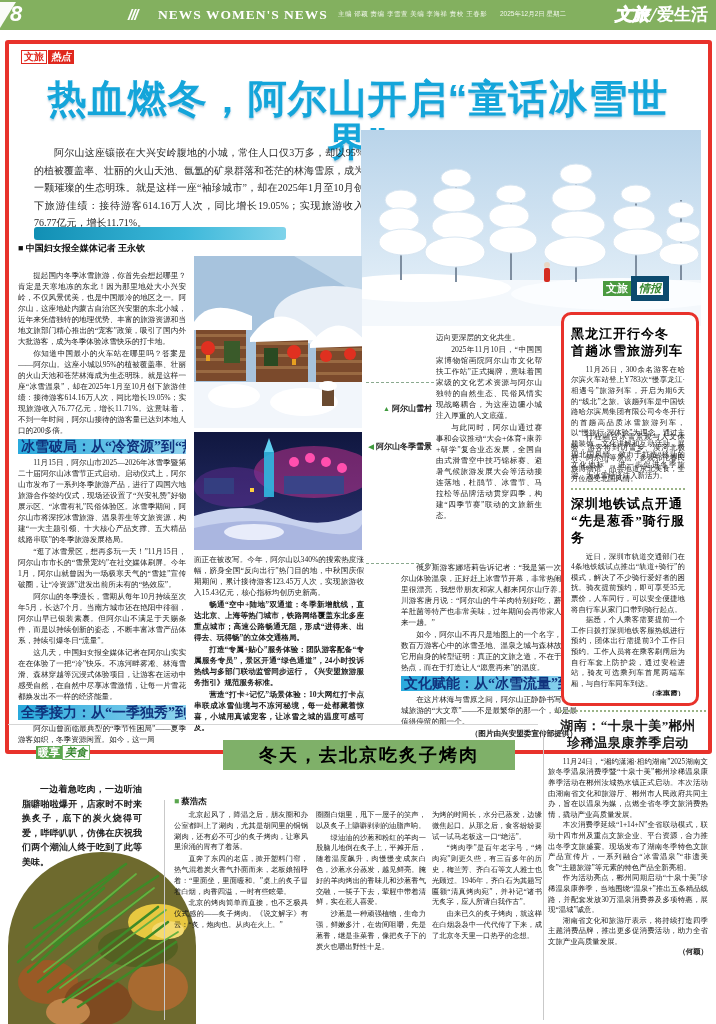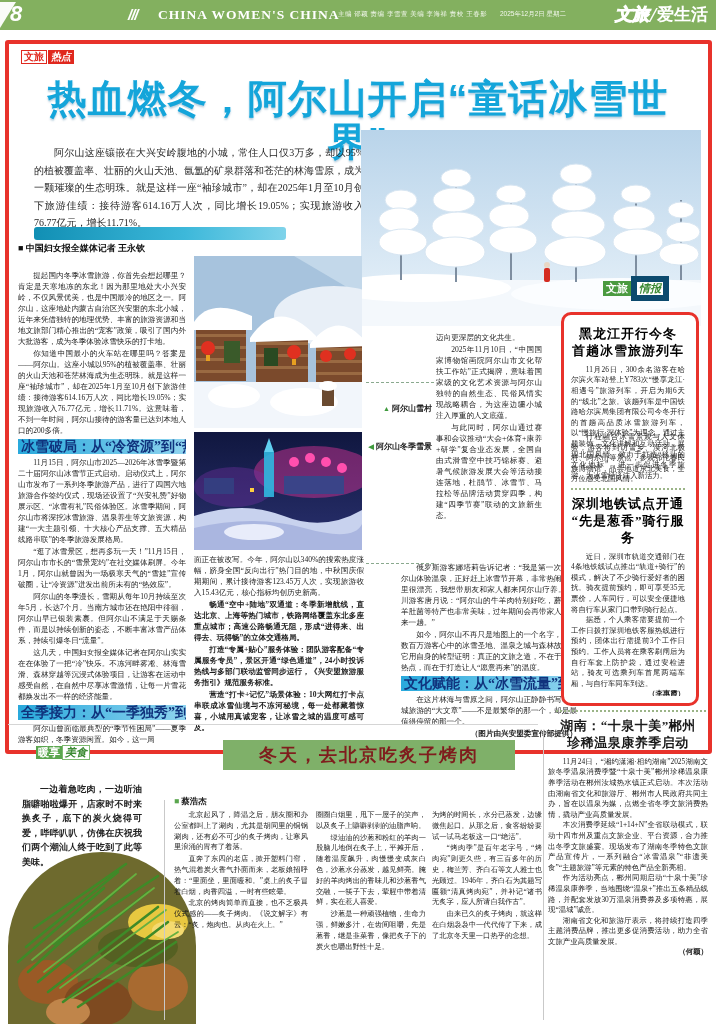--- a/index.html
+++ b/index.html
@@ -40,33 +40,33 @@
             border-top:1px dashed #8aa98e;border-bottom:1px dashed #8aa98e;font:bold 8px/1.5 "Liberation Serif",serif;color:#222;}
   .capstrip .cap{margin:14px 0 26px 0;text-align:right;}
   .capstrip .tri{color:#3f9a3d;font-size:7px;margin-right:2px;}
   .attribution{font-weight:bold;text-align:right;text-indent:0 !important;}
   
   .sidebox{position:absolute;left:561px;top:312px;width:132px;height:388px;border:3px solid #e8322b;border-radius:10px;background:#fff;}
   .infobadge{position:absolute;left:603px;top:276px;font:bold 11px/1 "Liberation Serif",serif;}
   .infobadge .g1{display:inline-block;background:#4a9a40;color:#fff;padding:1px 2px;border:1px solid #4a9a40;}
   .infobadge .g2{display:inline-block;background:#fff;color:#3c8a34;padding:1px 2px;border:6px solid #0c4a6e;font-style:italic;}
   .sbart{position:absolute;font:7.4px/10.6px "Liberation Serif",serif;text-align:justify;color:#1c1c1c;overflow:hidden;}
-  .sbart .ttl{font:bold 13px/1.3 "Liberation Serif",serif;text-align:center;color:#000;margin:0 0 5px 0;letter-spacing:1px;}
+  .sbart .ttl{font:bold 13px/1.3 "Liberation Serif",serif;color:#000;margin:0 0 5px 0;letter-spacing:1px;}
   .sbart p{margin:0;text-indent:2em;}
   .sbart .credit{font-weight:bold;}
   .dotsep{position:absolute;border-top:2px dotted #9bb487;}
   
   .foodbadge{position:absolute;left:36px;top:745px;font:bold 11px/1 "Liberation Serif",serif;}
   .foodbadge .g1{display:inline-block;background:#5aa64e;color:#fff;padding:1px 2px;}
   .foodbadge .g2{display:inline-block;color:#3c8a34;font-style:italic;border:1px solid #7cb96f;padding:1px 2px;background:#fff;}
   .foodquote{position:absolute;left:22px;top:782px;width:120px;font:bold 9px/14.5px "Liberation Serif",serif;color:#222;text-align:justify;}
   .foodquote p{margin:0;text-indent:2em;}
   .foodcircle{position:absolute;left:8px;top:852px;width:188px;height:172px;border-radius:50% 50% 0 0/55% 55% 0 0;overflow:hidden;}
   .bbqband{position:absolute;left:223px;top:740px;width:292px;height:30px;background:#7fb069;
-           text-align:center;font:bold 18px/30px "Liberation Serif",serif;color:#7f1d1d;letter-spacing:2px;}
+           text-align:center;font:bold 18px/30px "Liberation Serif",serif;color:#000000;letter-spacing:2px;}
   .bbqby{position:absolute;left:174px;top:797px;font:bold 8.5px/1 "Liberation Serif",serif;color:#222;}
   .bbqby .sq{color:#5aa64e;}
   .bbqcol{position:absolute;top:812px;height:210px;font:7.3px/10.8px "Liberation Serif",serif;text-align:justify;color:#1c1c1c;overflow:hidden;}
   .bbqcol p{margin:0 0 1px 0;text-indent:2em;}
   .bbqcol p.cont{text-indent:0;}
   .vrule{position:absolute;width:1px;background:#c9c9c9;}
   .hrule{position:absolute;height:1px;background:#d5d5d5;}
   .hnart{position:absolute;left:548px;top:718px;width:160px;height:306px;font:7.4px/10.6px "Liberation Serif",serif;text-align:justify;overflow:hidden;}
   .hnart .ttl{font:bold 13px/1.3 "Liberation Serif",serif;text-align:center;letter-spacing:.5px;margin:0 0 5px 0;}
   .hnart p{margin:0;text-indent:2em;}
@@ -74,21 +74,21 @@
 </style>
 </head>
 <body>
 
 <div class="page">
 
   <div class="hdr">
     <div class="pgflag"></div>
     <div class="pagenum">8</div>
     <div class="slashes">///</div>
-    <div class="mast">CHINA WOMEN'S CHINA</div>
+    <div class="mast">NEWS WOMEN'S NEWS</div>
     <div class="staff">主编 邵颖  责编 李雪萱  美编 李海祥  责校 王春影</div>
     <div class="dateline">2025年12月2日  星期二</div>
     <div class="section">
       <span class="hollow">文旅</span><span class="bigslash">/</span><span>爱生活</span>
     </div>
   </div>
 
   <div class="mainbox">
     <div class="tagbadge" style="left:12px;top:6px;">
       <span class="b1">文旅</span><span class="b2">热点</span>
@@ -144,21 +144,21 @@
         </g>
         <rect x="183" y="138" width="6" height="14" rx="2" fill="#d42b20"></rect>
         <circle cx="186" cy="135" r="3" fill="#e8d6c4"></circle>
       </svg>
     </div>
 
     <div class="mainbyline">■ 中国妇女报全媒体记者 王永钦</div>
 
     <div class="col" style="left:9px;top:226px;width:168px;height:474px;">
       <p>提起国内冬季冰雪旅游，你首先会想起哪里？肯定是天寒地冻的东北！因为那里地处大小兴安岭，不仅风景优美，也是中国最冷的地区之一。阿尔山，这座地处内蒙古自治区兴安盟的东北小城，近年来凭借独特的地理优势、丰富的旅游资源和当地文旅部门精心推出的“宠客”政策，吸引了国内外大批游客，成为冬季体验冰雪快乐的打卡地。</p>
-      <p>你知道中国最小的火车站在哪里吗？答案是——阿尔山。这座小城以95%的植被覆盖率、壮丽的火山天池和苍茫林海成为生态明珠。就是这样一座“袖珍城市”，却在2025年1月至10月创下旅游佳绩：接待游客614.16万人次，同比增长19.05%；实现旅游收入76.77亿元，增长11.71%。这意味着，不到一年时间，阿尔山接待的游客量已达到本地人口的200多倍。</p>
+      <p>你知道中国最小的火车站在哪里吗？答案是——阿尔山。这座小城以95%的植被覆盖率、壮丽的火山天池和苍茫林海成为生态明珠。就是这样一座“冰雪温泉”，却在2025年1月至10月创下旅游佳绩：接待游客614.16万人次，同比增长19.05%；实现旅游收入76.77亿元，增长11.71%。这意味着，不到一年时间，阿尔山接待的游客量已达到本地人口的200多倍。</p>
       <div class="subhead">冰雪破局：从“冷资源”到“热经济”</div>
       <p>11月15日，阿尔山市2025—2026年冰雪季暨第二十届阿尔山冰雪节正式启动。启动仪式上，阿尔山市发布了一系列冬季旅游产品，进行了四国六地旅游合作签约仪式，现场还设置了“兴安礼赞”好物展示区、“冰雪有礼”民俗体验区。冰雪季期间，阿尔山市将深挖冰雪旅游、温泉养生等文旅资源，构建“一大主题引领、十大核心产品支撑、五大精品线路串联”的冬季旅游发展格局。</p>
       <p>“逛了冰雪景区，想再多玩一天！”11月15日，阿尔山市市长的“雪景宠约”在社交媒体刷屏。今年1月，阿尔山就曾因为一场极寒天气的“雪娃”宣传破圈，让“冷资源”迸发出前所未有的“热效应”。</p>
       <p>阿尔山的冬季漫长，雪期从每年10月持续至次年5月，长达7个月。当南方城市还在艳阳中徘徊，阿尔山早已银装素裹。但阿尔山不满足于天赐条件，而是以持续创新的姿态，不断丰富冰雪产品体系，持续引爆冬日“流量”。</p>
       <p>这几天，中国妇女报全媒体记者在阿尔山实实在在体验了一把“冷”快乐。不冻河畔雾凇、林海雪滑、森林穿越等沉浸式体验项目，让游客在运动中感受自然，在自然中尽享冰雪激情，让每一片雪花都焕发出不一样的经济能量。</p>
       <div class="subhead">全季接力：从“一季独秀”到“四季常旺”</div>
       <p>阿尔山曾面临最典型的“季节性困局”——夏季游客如织，冬季资源闲置。如今，这一局</p>
     </div>
 
     <div class="photo" style="left:185px;top:212px;width:168px;height:172px;">

